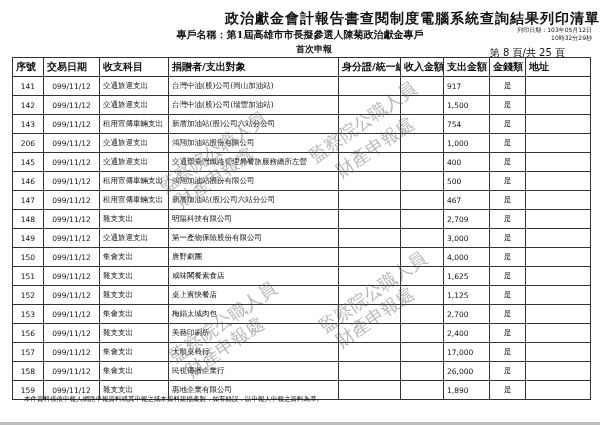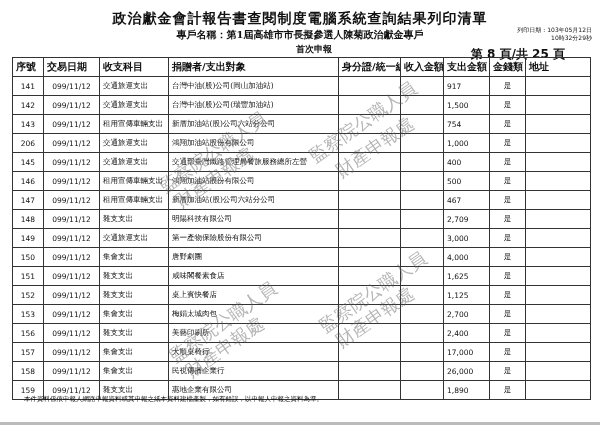--- a/index.html
+++ b/index.html
@@ -1,25 +1,25 @@
 <!DOCTYPE html>
 <html><head>
 <meta charset="utf-8">
 <style>
   html, body { margin:0; padding:0; background:#fff; }
   body { width:600px; height:425px; position:relative; overflow:hidden;
          font-family:"DejaVu Sans", sans-serif; color:#111; }
-  .title { position:absolute; top:10px; left:0; width:600px; text-align:center;
+  .title { position:absolute; top:10px; left:0; width:600px; text-align:right;
            font-family:"DejaVu Serif", serif; font-size:14px; font-weight:bold; letter-spacing:1px; }
   .subtitle { position:absolute; top:28px; left:0; width:600px; text-align:center;
               font-family:"DejaVu Serif", serif; font-size:10px; font-weight:bold; }
   .report-type { position:absolute; top:43px; left:0; width:600px; text-align:center;
                  font-family:"DejaVu Serif", serif; font-size:9px; font-weight:bold;padding-left:14px; }
   .print-date { position:absolute; top:26px; right:8px; font-size:6px; text-align:right; line-height:8px; }
-  .page-info { position:absolute; top:46px; right:35px; font-size:12px; font-weight:bold; }
+  .page-info { position:absolute; top:46px; right:35px; font-size:10px; font-weight:normal; }
   table { position:absolute; top:57px; left:12px; width:578px; border-collapse:collapse;
           table-layout:fixed; border:1.5px solid #222; }
   th, td { border:1px solid #333; height:18px; padding:0 3px; font-size:7.5px;
            white-space:nowrap; overflow:hidden; }
   th { font-family:"DejaVu Serif", serif; font-size:10px; font-weight:bold; text-align:left; height:18px; }
   td.c { text-align:center; }
   td.r { }
   td.s { font-family:"DejaVu Serif", serif; }
   .footer { position:absolute; top:395px; left:24px; font-size:6.5px; font-family:"DejaVu Serif", serif; }
   .bottom-line { position:absolute; top:422px; left:0; width:600px; height:3px; background:#bbb; }

